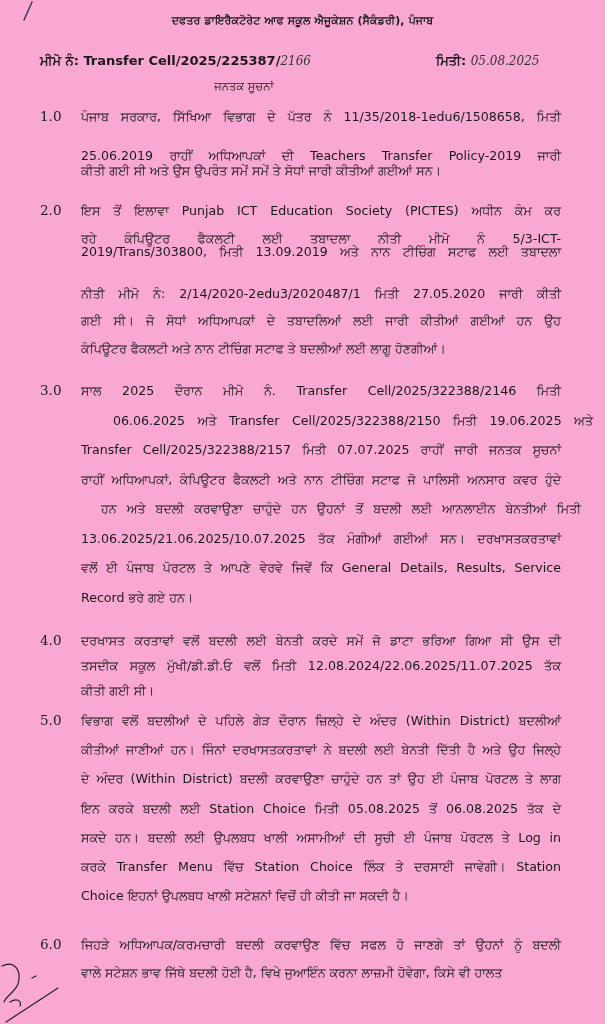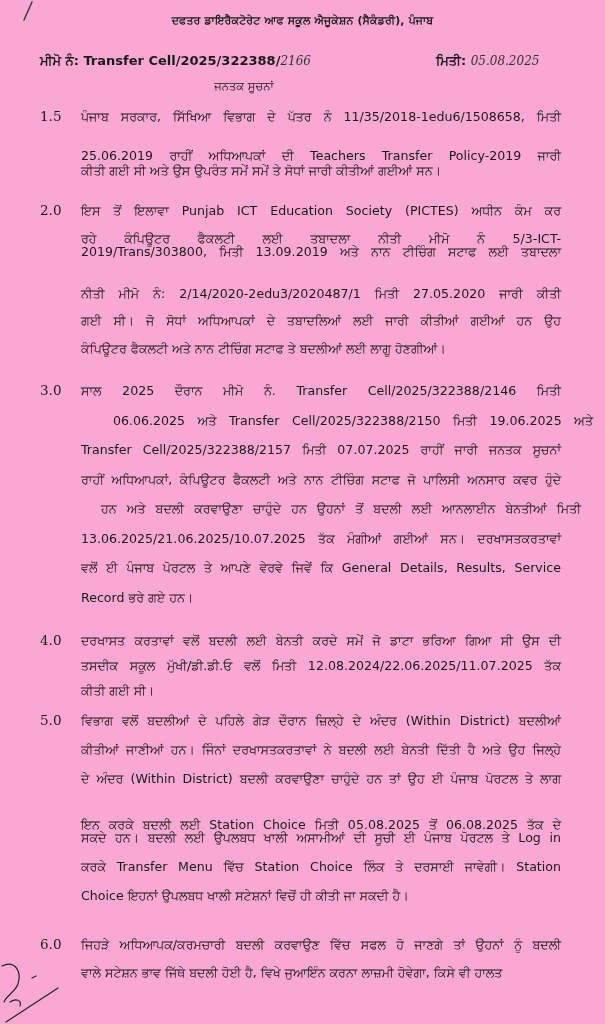--- a/index.html
+++ b/index.html
@@ -101,32 +101,32 @@
 <div class="page">
 
   <svg class="pen-mark" viewBox="0 0 25 25">
     <path d="M22 2 L14 20" stroke="#333" stroke-width="1.4" fill="none" stroke-linecap="round"></path>
   </svg>
 
   <div class="header-title" style="font-size: 10.9px;">ਦਫਤਰ ਡਾਇਰੈਕਟੋਰੇਟ ਆਫ ਸਕੂਲ ਐਜੂਕੇਸ਼ਨ (ਸੈਕੰਡਰੀ), ਪੰਜਾਬ</div>
 
   <div class="memo-row">
     <div class="memo-no">
-      <span>ਮੀਮੋ ਨੰ: Transfer Cell/2025/322388/</span><span class="hand">2166</span>
+      <span>ਮੀਮੋ ਨੰ: Transfer Cell/2025/225387/</span><span class="hand">2166</span>
     </div>
     <div class="memo-date">
       <span>ਮਿਤੀ:</span>
       <span class="hand">05.08.2025</span>
     </div>
   </div>
 
   <div class="notice-heading">ਜਨਤਕ ਸੂਚਨਾਂ</div>
 
   <div id="paragraphs">
-      <div class="para-num" style="top: 108px;">1.5</div>
+      <div class="para-num" style="top: 108px;">1.0</div>
       <div class="para-line" style="top: 109px;">ਪੰਜਾਬ ਸਰਕਾਰ, ਸਿੱਖਿਆ ਵਿਭਾਗ ਦੇ ਪੱਤਰ ਨੰ 11/35/2018-1edu6/1508658, ਮਿਤੀ</div>
       <div class="para-line" style="top: 148px;">25.06.2019 ਰਾਹੀਂ ਅਧਿਆਪਕਾਂ ਦੀ Teachers Transfer Policy-2019 ਜਾਰੀ</div>
       <div class="para-line last" style="top: 163px;">ਕੀਤੀ ਗਈ ਸੀ ਅਤੇ ਉਸ ਉਪਰੰਤ ਸਮੇਂ ਸਮੇਂ ਤੇ ਸੋਧਾਂ ਜਾਰੀ ਕੀਤੀਆਂ ਗਈਆਂ ਸਨ।</div>
       <div class="para-num" style="top: 202px;">2.0</div>
       <div class="para-line" style="top: 203px;">ਇਸ ਤੋਂ ਇਲਾਵਾ Punjab ICT Education Society (PICTES) ਅਧੀਨ ਕੰਮ ਕਰ</div>
       <div class="para-line" style="top: 230.5px;">ਰਹੇ ਕੰਪਿਊਟਰ ਫੈਕਲਟੀ ਲਈ ਤਬਾਦਲਾ ਨੀਤੀ ਮੀਮੋ ਨੰ 5/3-ICT-</div>
       <div class="para-line" style="top: 244px;">2019/Trans/303800, ਮਿਤੀ 13.09.2019 ਅਤੇ ਨਾਨ ਟੀਚਿੰਗ ਸਟਾਫ ਲਈ ਤਬਾਦਲਾ</div>
       <div class="para-line" style="top: 285.5px;">ਨੀਤੀ ਮੀਮੋ ਨੰ: 2/14/2020-2edu3/2020487/1 ਮਿਤੀ 27.05.2020 ਜਾਰੀ ਕੀਤੀ</div>
       <div class="para-line" style="top: 313px;">ਗਈ ਸੀ। ਜੋ ਸੋਧਾਂ ਅਧਿਆਪਕਾਂ ਦੇ ਤਬਾਦਲਿਆਂ ਲਈ ਜਾਰੀ ਕੀਤੀਆਂ ਗਈਆਂ ਹਨ ਉਹ</div>
       <div class="para-line last" style="top: 340.5px;">ਕੰਪਿਊਟਰ ਫੈਕਲਟੀ ਅਤੇ ਨਾਨ ਟੀਚਿੰਗ ਸਟਾਫ ਤੇ ਬਦਲੀਆਂ ਲਈ ਲਾਗੂ ਹੋਣਗੀਆਂ।</div>
@@ -140,21 +140,21 @@
       <div class="para-line" style="top: 560px;">ਵਲੋਂ ਈ ਪੰਜਾਬ ਪੋਰਟਲ ਤੇ ਆਪਣੇ ਵੇਰਵੇ ਜਿਵੇਂ ਕਿ General Details, Results, Service</div>
       <div class="para-line last" style="top: 589.5px;">Record ਭਰੇ ਗਏ ਹਨ।</div>
       <div class="para-num" style="top: 632px;">4.0</div>
       <div class="para-line" style="top: 633px;">ਦਰਖਾਸਤ ਕਰਤਾਵਾਂ ਵਲੋਂ ਬਦਲੀ ਲਈ ਬੇਨਤੀ ਕਰਦੇ ਸਮੇਂ ਜੋ ਡਾਟਾ ਭਰਿਆ ਗਿਆ ਸੀ ਉਸ ਦੀ</div>
       <div class="para-line" style="top: 658px;">ਤਸਦੀਕ ਸਕੂਲ ਮੁੱਖੀ/ਡੀ.ਡੀ.ਓ ਵਲੋਂ ਮਿਤੀ 12.08.2024/22.06.2025/11.07.2025 ਤੱਕ</div>
       <div class="para-line last" style="top: 683px;">ਕੀਤੀ ਗਈ ਸੀ।</div>
       <div class="para-num" style="top: 712px;">5.0</div>
       <div class="para-line" style="top: 713px;">ਵਿਭਾਗ ਵਲੋਂ ਬਦਲੀਆਂ ਦੇ ਪਹਿਲੇ ਗੇੜ ਦੌਰਾਨ ਜ਼ਿਲ੍ਹੇ ਦੇ ਅੰਦਰ (Within District) ਬਦਲੀਆਂ</div>
       <div class="para-line" style="top: 742.2px;">ਕੀਤੀਆਂ ਜਾਣੀਆਂ ਹਨ। ਜਿੰਨਾਂ ਦਰਖਾਸਤਕਰਤਾਵਾਂ ਨੇ ਬਦਲੀ ਲਈ ਬੇਨਤੀ ਦਿੱਤੀ ਹੈ ਅਤੇ ਉਹ ਜਿਲ੍ਹੇ</div>
       <div class="para-line" style="top: 771.4px;">ਦੇ ਅੰਦਰ (Within District) ਬਦਲੀ ਕਰਵਾਉਣਾ ਚਾਹੁੰਦੇ ਹਨ ਤਾਂ ਉਹ ਈ ਪੰਜਾਬ ਪੋਰਟਲ ਤੇ ਲਾਗ</div>
-      <div class="para-line" style="top: 800.6px; margin-top: 16px;">ਇਨ ਕਰਕੇ ਬਦਲੀ ਲਈ Station Choice ਮਿਤੀ 05.08.2025 ਤੋਂ 06.08.2025 ਤੱਕ ਦੇ</div>
+      <div class="para-line" style="top: 800.6px;">ਇਨ ਕਰਕੇ ਬਦਲੀ ਲਈ Station Choice ਮਿਤੀ 05.08.2025 ਤੋਂ 06.08.2025 ਤੱਕ ਦੇ</div>
       <div class="para-line" style="top: 829.8px;">ਸਕਦੇ ਹਨ। ਬਦਲੀ ਲਈ ਉਪਲਬਧ ਖਾਲੀ ਅਸਾਮੀਆਂ ਦੀ ਸੂਚੀ ਈ ਪੰਜਾਬ ਪੋਰਟਲ ਤੇ Log in</div>
       <div class="para-line" style="top: 859px;">ਕਰਕੇ Transfer Menu ਵਿੱਚ Station Choice ਲਿੰਕ ਤੇ ਦਰਸਾਈ ਜਾਵੇਗੀ। Station</div>
       <div class="para-line last" style="top: 888.2px;">Choice ਇਹਨਾਂ ਉਪਲਬਧ ਖਾਲੀ ਸਟੇਸ਼ਨਾਂ ਵਿਚੋਂ ਹੀ ਕੀਤੀ ਜਾ ਸਕਦੀ ਹੈ।</div>
       <div class="para-num" style="top: 936px;">6.0</div>
       <div class="para-line" style="top: 937px;">ਜਿਹੜੇ ਅਧਿਆਪਕ/ਕਰਮਚਾਰੀ ਬਦਲੀ ਕਰਵਾਉਣ ਵਿੱਚ ਸਫਲ ਹੋ ਜਾਣਗੇ ਤਾਂ ਉਹਨਾਂ ਨੂੰ ਬਦਲੀ</div>
       <div class="para-line last" style="top: 965px;">ਵਾਲੇ ਸਟੇਸ਼ਨ ਭਾਵ ਜਿੱਥੇ ਬਦਲੀ ਹੋਈ ਹੈ, ਵਿਖੇ ਜੁਆਇੰਨ ਕਰਨਾ ਲਾਜ਼ਮੀ ਹੋਵੇਗਾ, ਕਿਸੇ ਵੀ ਹਾਲਤ</div>
     </div>
 
   <svg class="signature" viewBox="0 0 70 66">
     <path d="M2 8 C14 2 22 12 18 26 C15 34 6 38 4 44 M10 44 C16 40 22 42 20 48 M58 30 L6 64 M32 20 L36 18" stroke="#222" stroke-width="1.2" fill="none" stroke-linecap="round"></path>

